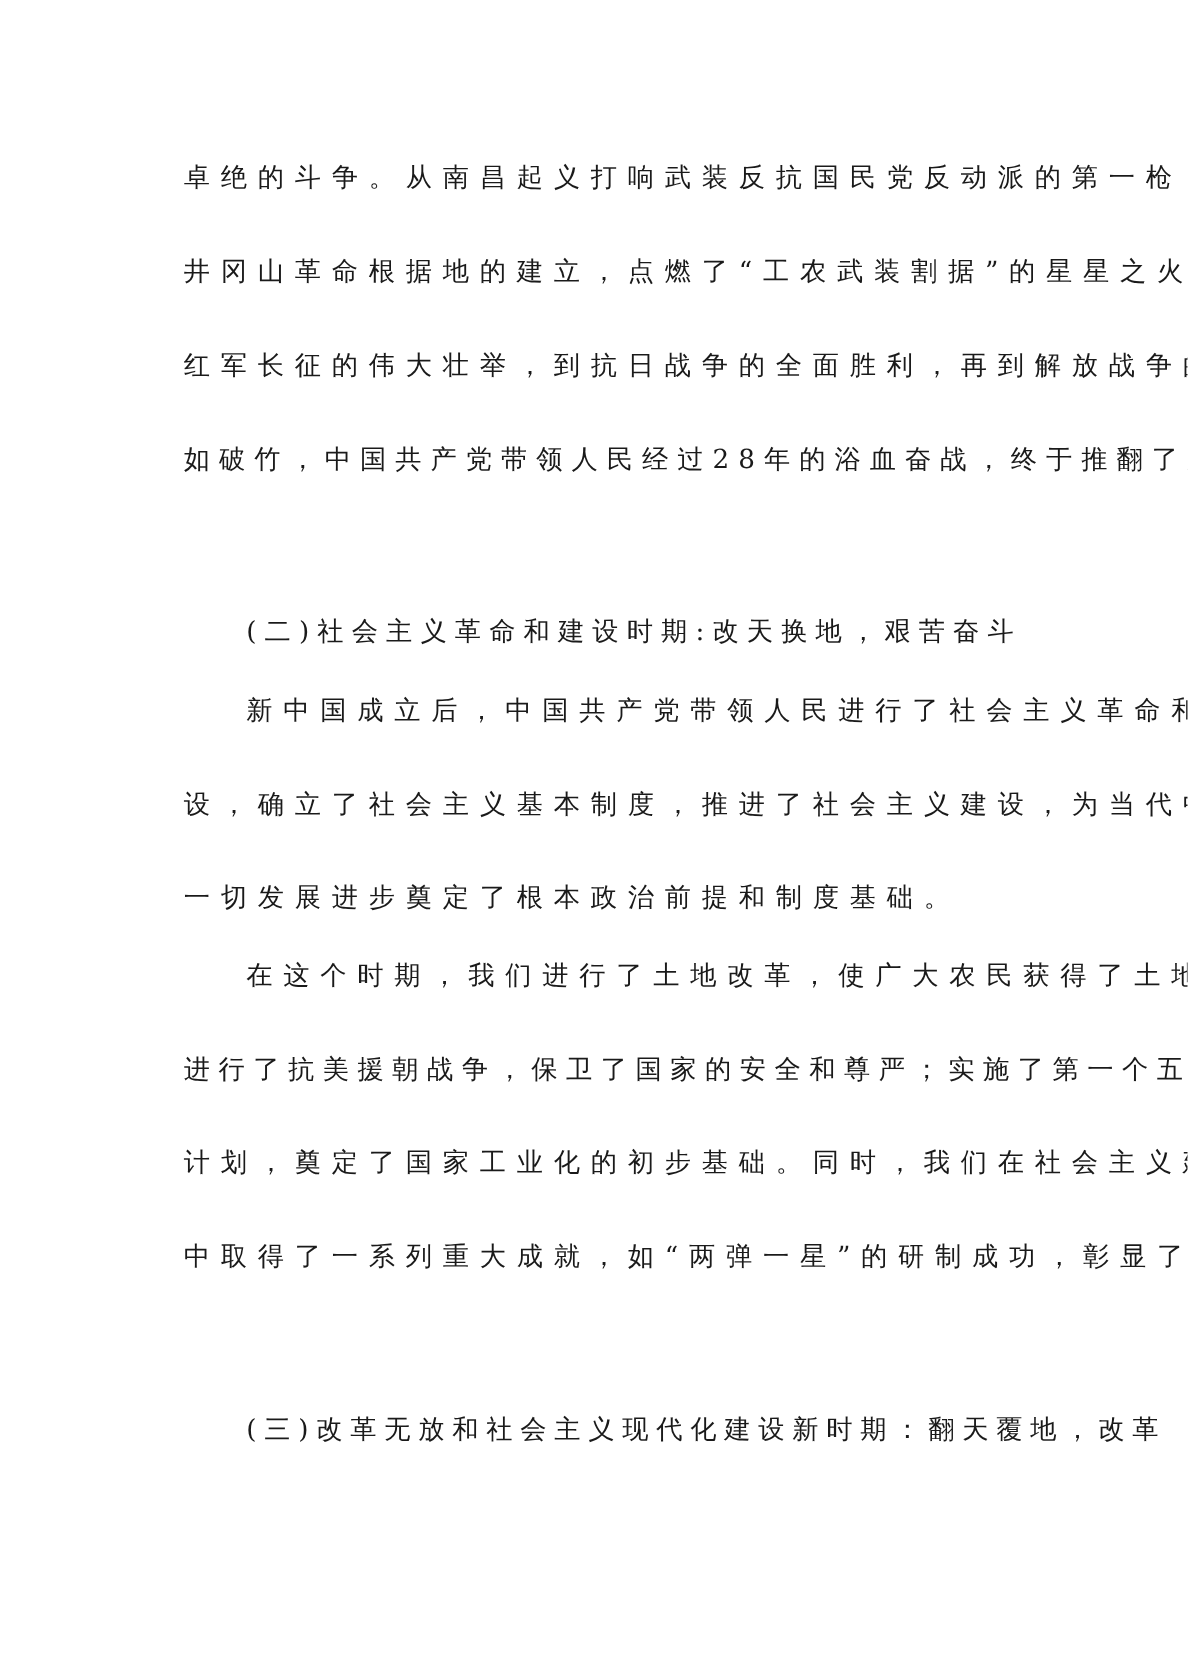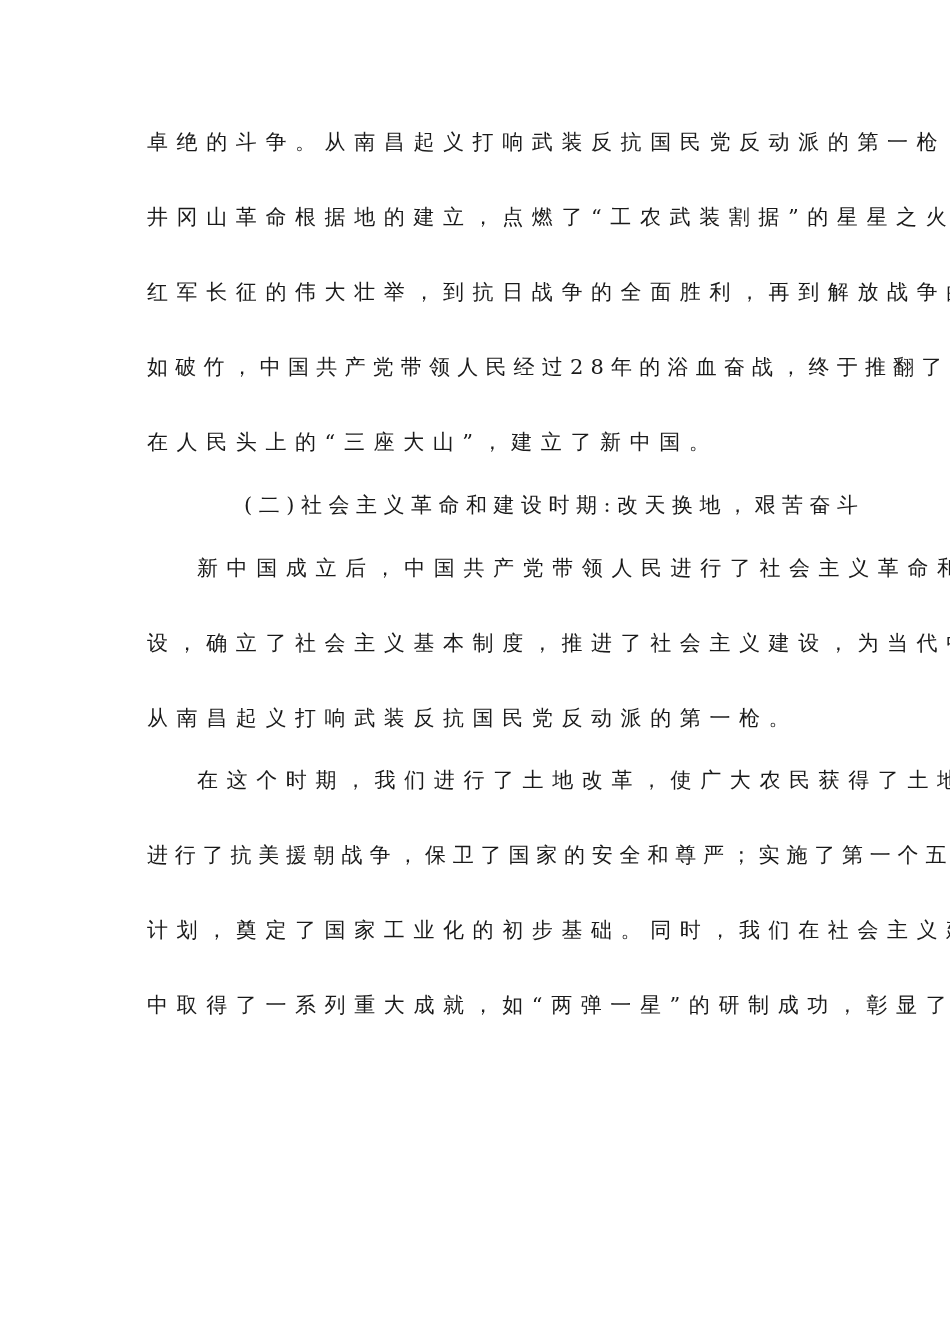--- a/index.html
+++ b/index.html
@@ -2,33 +2,33 @@
 <html><head>
 <meta charset="utf-8">
 <style>
   html, body { margin: 0; padding: 0; background: #ffffff; }
   body { width: 950px; height: 1344px; position: relative; overflow: hidden;
          font-family: "DejaVu Serif", "Liberation Serif", serif; color: #1a1a1a; }
   .page { position: absolute; left: 0; top: 0; width: 950px; height: 1344px; background: #fff; }
   .line { position: absolute; left: 147px; width: 660px; height: 30px; line-height: 30px;
           font-size: 21px; white-space: nowrap; letter-spacing: 8.6px; }
   .line.indent { left: 197px; width: 610px; }
-  .line.heading { letter-spacing: 6.5px; margin-left: 47px; }
+  .line.heading { letter-spacing: 6.5px; }
   .line.last { letter-spacing: 8.6px; }
 </style>
 </head>
 <body>
 
 <div class="page">
   <div class="line" style="top:127px">卓绝的斗争。从南昌起义打响武装反抗国民党反动派的第一枪，到</div>
   <div class="line" style="top:202px">井冈山革命根据地的建立，点燃了“工农武装割据”的星星之火；从</div>
   <div class="line" style="top:277px">红军长征的伟大壮举，到抗日战争的全面胜利，再到解放战争的势</div>
   <div class="line" style="top:352px; letter-spacing:7.2px">如破竹，中国共产党带领人民经过28年的浴血奋战，终于推翻了压</div>
-  <div class="line last" style="top:427px">在人民头上的“三座大山”，建立了新中国。</div>
   <div class="line indent heading" style="top:490px">(二)社会主义革命和建设时期:改天换地，艰苦奋斗</div>
   <div class="line indent" style="top:553px">新中国成立后，中国共产党带领人民进行了社会主义革命和建</div>
   <div class="line" style="top:628px">设，确立了社会主义基本制度，推进了社会主义建设，为当代中国</div>
-  <div class="line last" style="top:703px">从南昌起义打响武装反抗国民党反动派的第一枪。</div>
+  <div class="line last" style="top:703px">一切发展进步奠定了根本政治前提和制度基础。</div>
   <div class="line indent" style="top:765px">在这个时期，我们进行了土地改革，使广大农民获得了土地：</div>
   <div class="line" style="top:840px; letter-spacing:6.8px">进行了抗美援朝战争，保卫了国家的安全和尊严；实施了第一个五年</div>
   <div class="line" style="top:915px">计划，奠定了国家工业化的初步基础。同时，我们在社会主义建设</div>
   <div class="line" style="top:990px">中取得了一系列重大成就，如“两弹一星”的研制成功，彰显了中</div>
+  <div class="line indent heading" style="top:1128px; letter-spacing:6.2px">(三)改革无放和社会主义现代化建设新时期：翻天覆地，改革</div>
 </div>
 
 </body></html>

